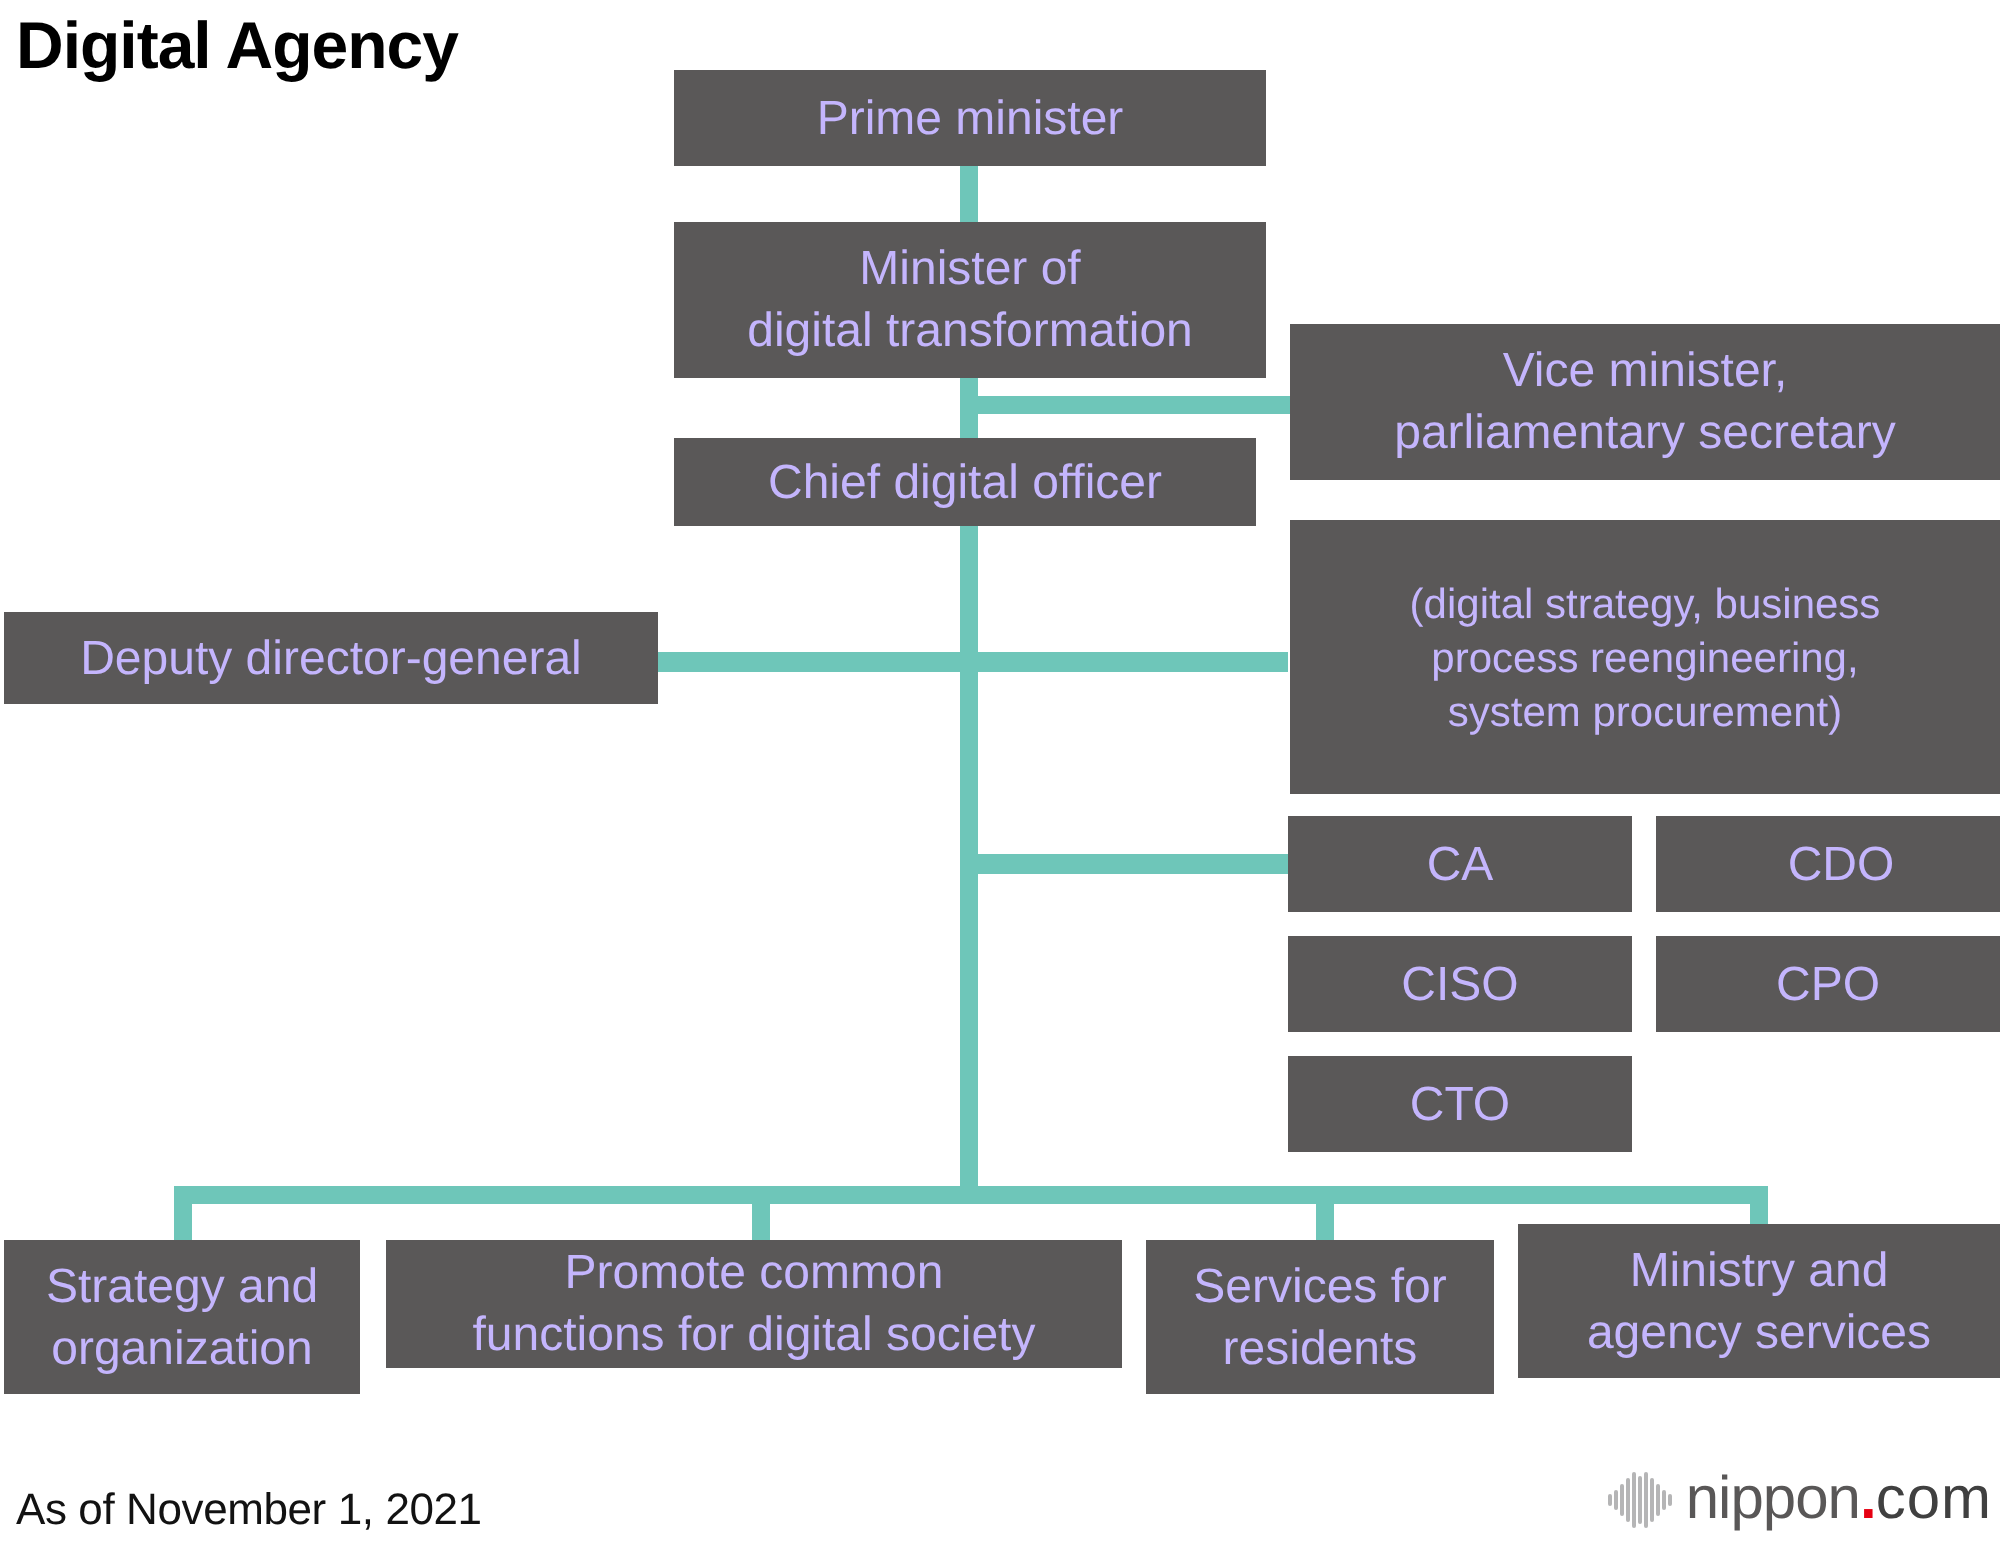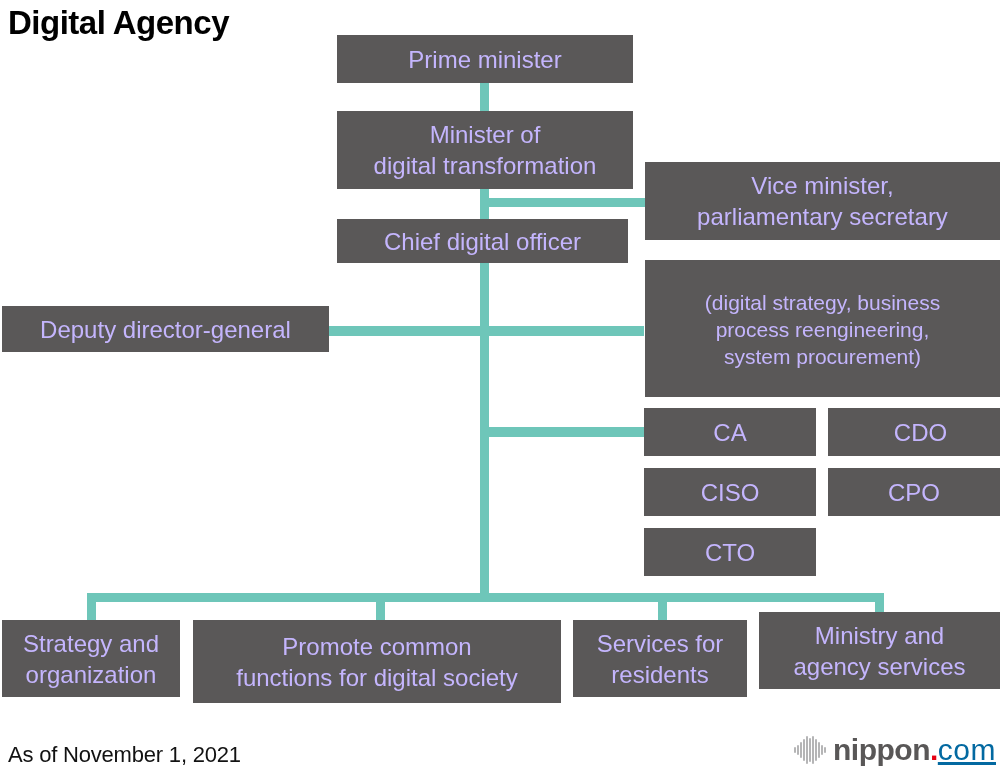--- a/index.html
+++ b/index.html
@@ -19,23 +19,23 @@
     letter-spacing:-0.5px;
   }
   #asof{
     position:absolute;left:8px;top:742px;font-size:22px;color:#121212;font-weight:500;
     letter-spacing:-0.2px;
   }
   #logo{
     position:absolute;right:4px;top:733px;display:flex;align-items:center;gap:7px;
   }
   #logo .wordmark{font-size:30px;letter-spacing:-0.5px;}
-  #logo .np{color:#595757;font-weight:bold;text-align:center;}
+  #logo .np{color:#595757;font-weight:normal;text-align:center;}
   #logo .dot{color:#e60012;font-weight:bold;}
-  #logo .tld{color:#0369a1;font-weight:normal;letter-spacing:0.5px;text-decoration:underline;}
+  #logo .tld{color:#404040;font-weight:normal;letter-spacing:0.5px;}
 </style>
 </head>
 <body>
 
 <div id="stage">
 
   <div id="title">Digital Agency</div>
 
   <div class="conn" style="left:480px;top:83px;width:9px;height:28px;"></div>
   <div class="conn" style="left:480px;top:189px;width:9px;height:30px;"></div>
@@ -91,21 +91,21 @@
   </div>
   <div class="box" style="left:644px;top:528px;width:172px;height:48px;">
     <span>CTO</span>
   </div>
 
   <div class="box" style="left:2px;top:620px;width:178px;height:77px;">
     <span>Strategy and</span>
     <span>organization</span>
   </div>
 
-  <div class="box" style="left:193px;top:620px;width:368px;height:83px;">
+  <div class="box" style="left:193px;top:620px;width:368px;height:64px;">
     <span>Promote common</span>
     <span>functions for digital society</span>
   </div>
 
   <div class="box" style="left:573px;top:620px;width:174px;height:77px;">
     <span>Services for</span>
     <span>residents</span>
   </div>
 
   <div class="box" style="left:759px;top:600px;width:241px;height:77px;margin-top:12px;">

